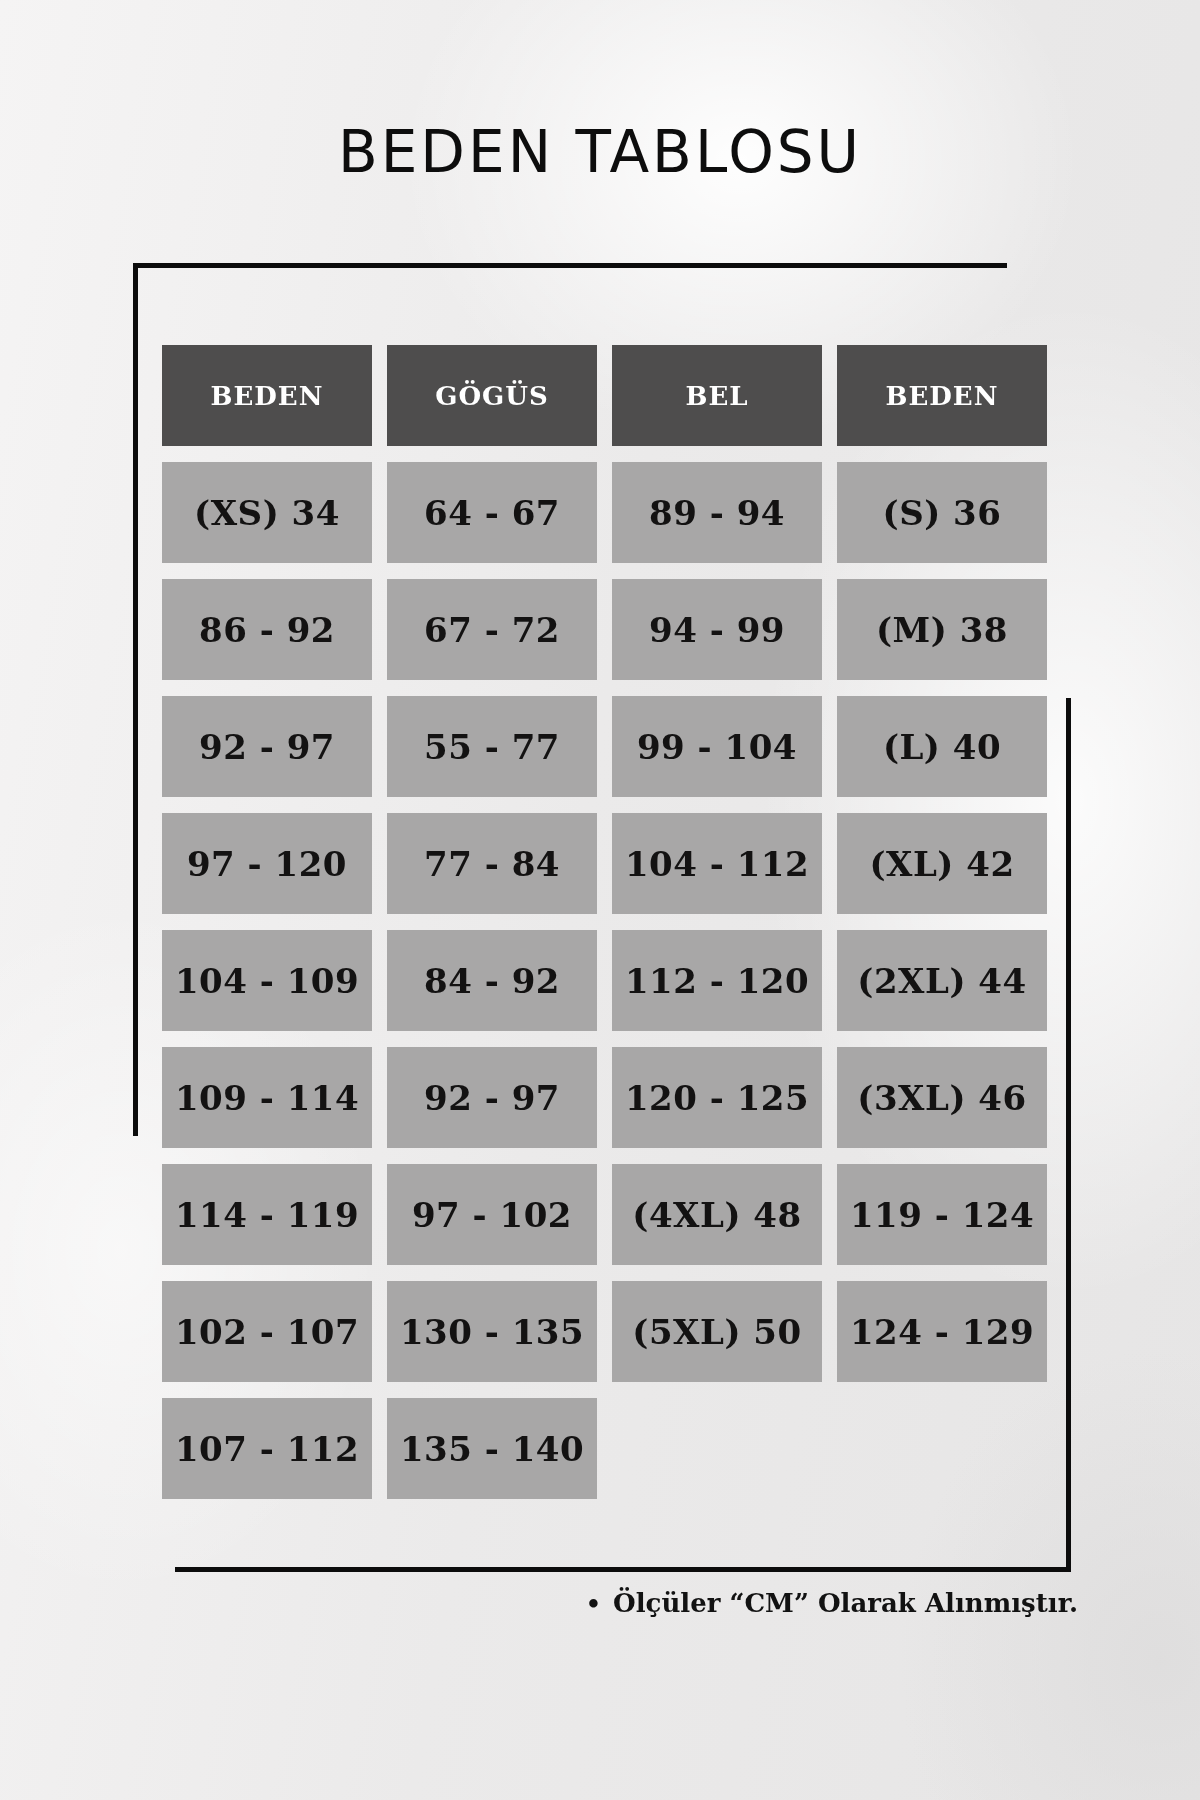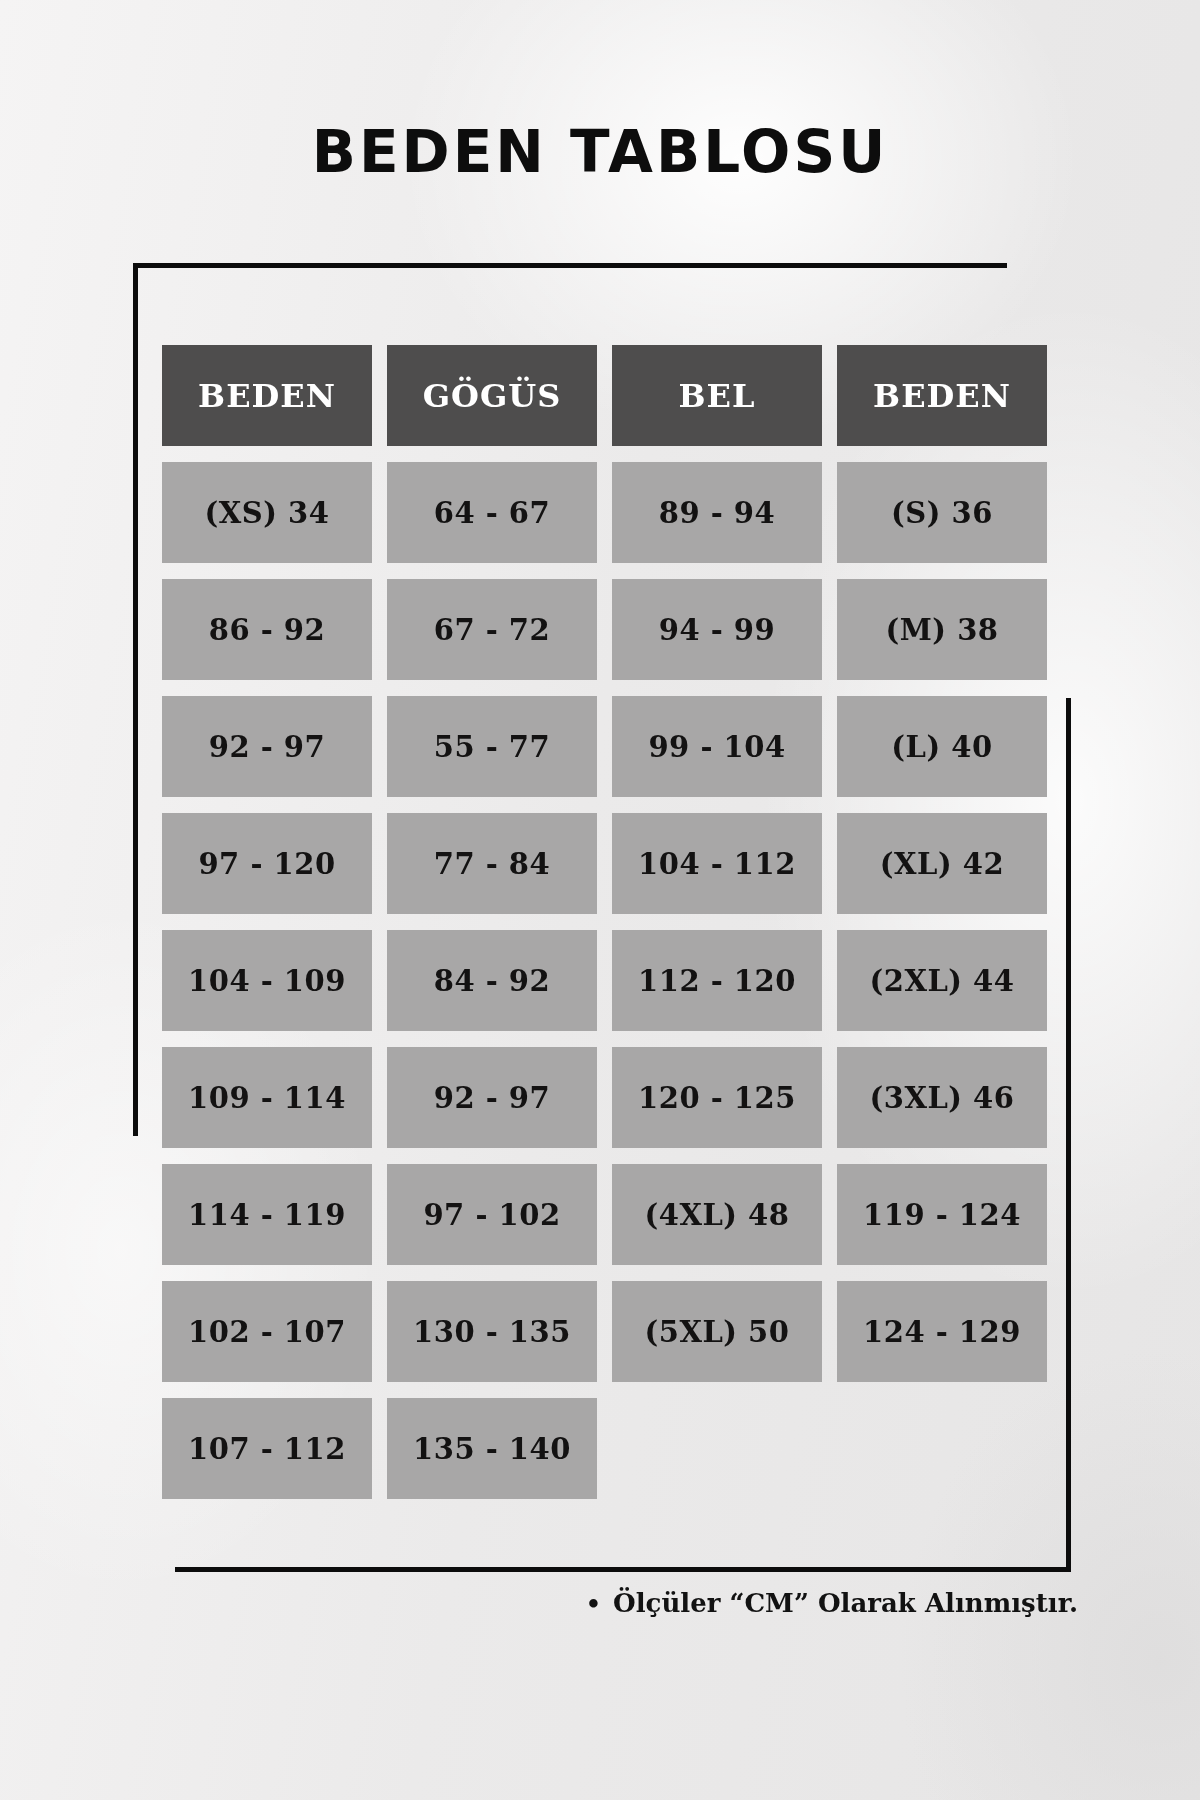--- a/index.html
+++ b/index.html
@@ -30,21 +30,21 @@
   }
   .blob-4 {
     left: 900px; top: 1350px; width: 520px; height: 620px;
     background: radial-gradient(closest-side, rgba(222,221,221,0.9), rgba(222,221,221,0));
   }
   .page-title {
     position: absolute; left: 0; top: 118px; width: 100%;
     margin: 0;
     text-align: center;
     font-family: "DejaVu Sans", sans-serif;
-    font-weight: bold;
+    font-weight: normal;
     font-size: 58px;
     letter-spacing: 3px;
     color: #0d0d0d;
   }
   .frame { position: absolute; background: #0c0c0c; }
   .frame-top    { left: 133px; top: 263px;  width: 874px; height: 5px; }
   .frame-left   { left: 133px; top: 263px;  width: 5px;   height: 873px; }
   .frame-right  { left: 1066px; top: 698px; width: 5px;   height: 874px; }
   .frame-bottom { left: 175px; top: 1567px; width: 896px; height: 5px; }
   .size-table {
@@ -56,28 +56,28 @@
     grid-auto-rows: 101px;
   }
   .cell {
     display: flex; align-items: center; justify-content: center;
     white-space: nowrap;
   }
   .header-cell {
     background: #4e4d4d;
     color: #ffffff;
     font-weight: bold;
-    font-size: 32px;
+    font-size: 26px;
     letter-spacing: 1px;
   }
   .data-cell {
     background: #a8a7a7;
     color: #131212;
     font-weight: bold;
-    font-size: 29px;
+    font-size: 34px;
     letter-spacing: 0.5px;
   }
   .footer-note {
     position: absolute;
     top: 1588px; right: 122px;
     font-family: "DejaVu Serif", serif;
     font-weight: bold;
     font-size: 26px;
     color: #121212;
     white-space: nowrap;

